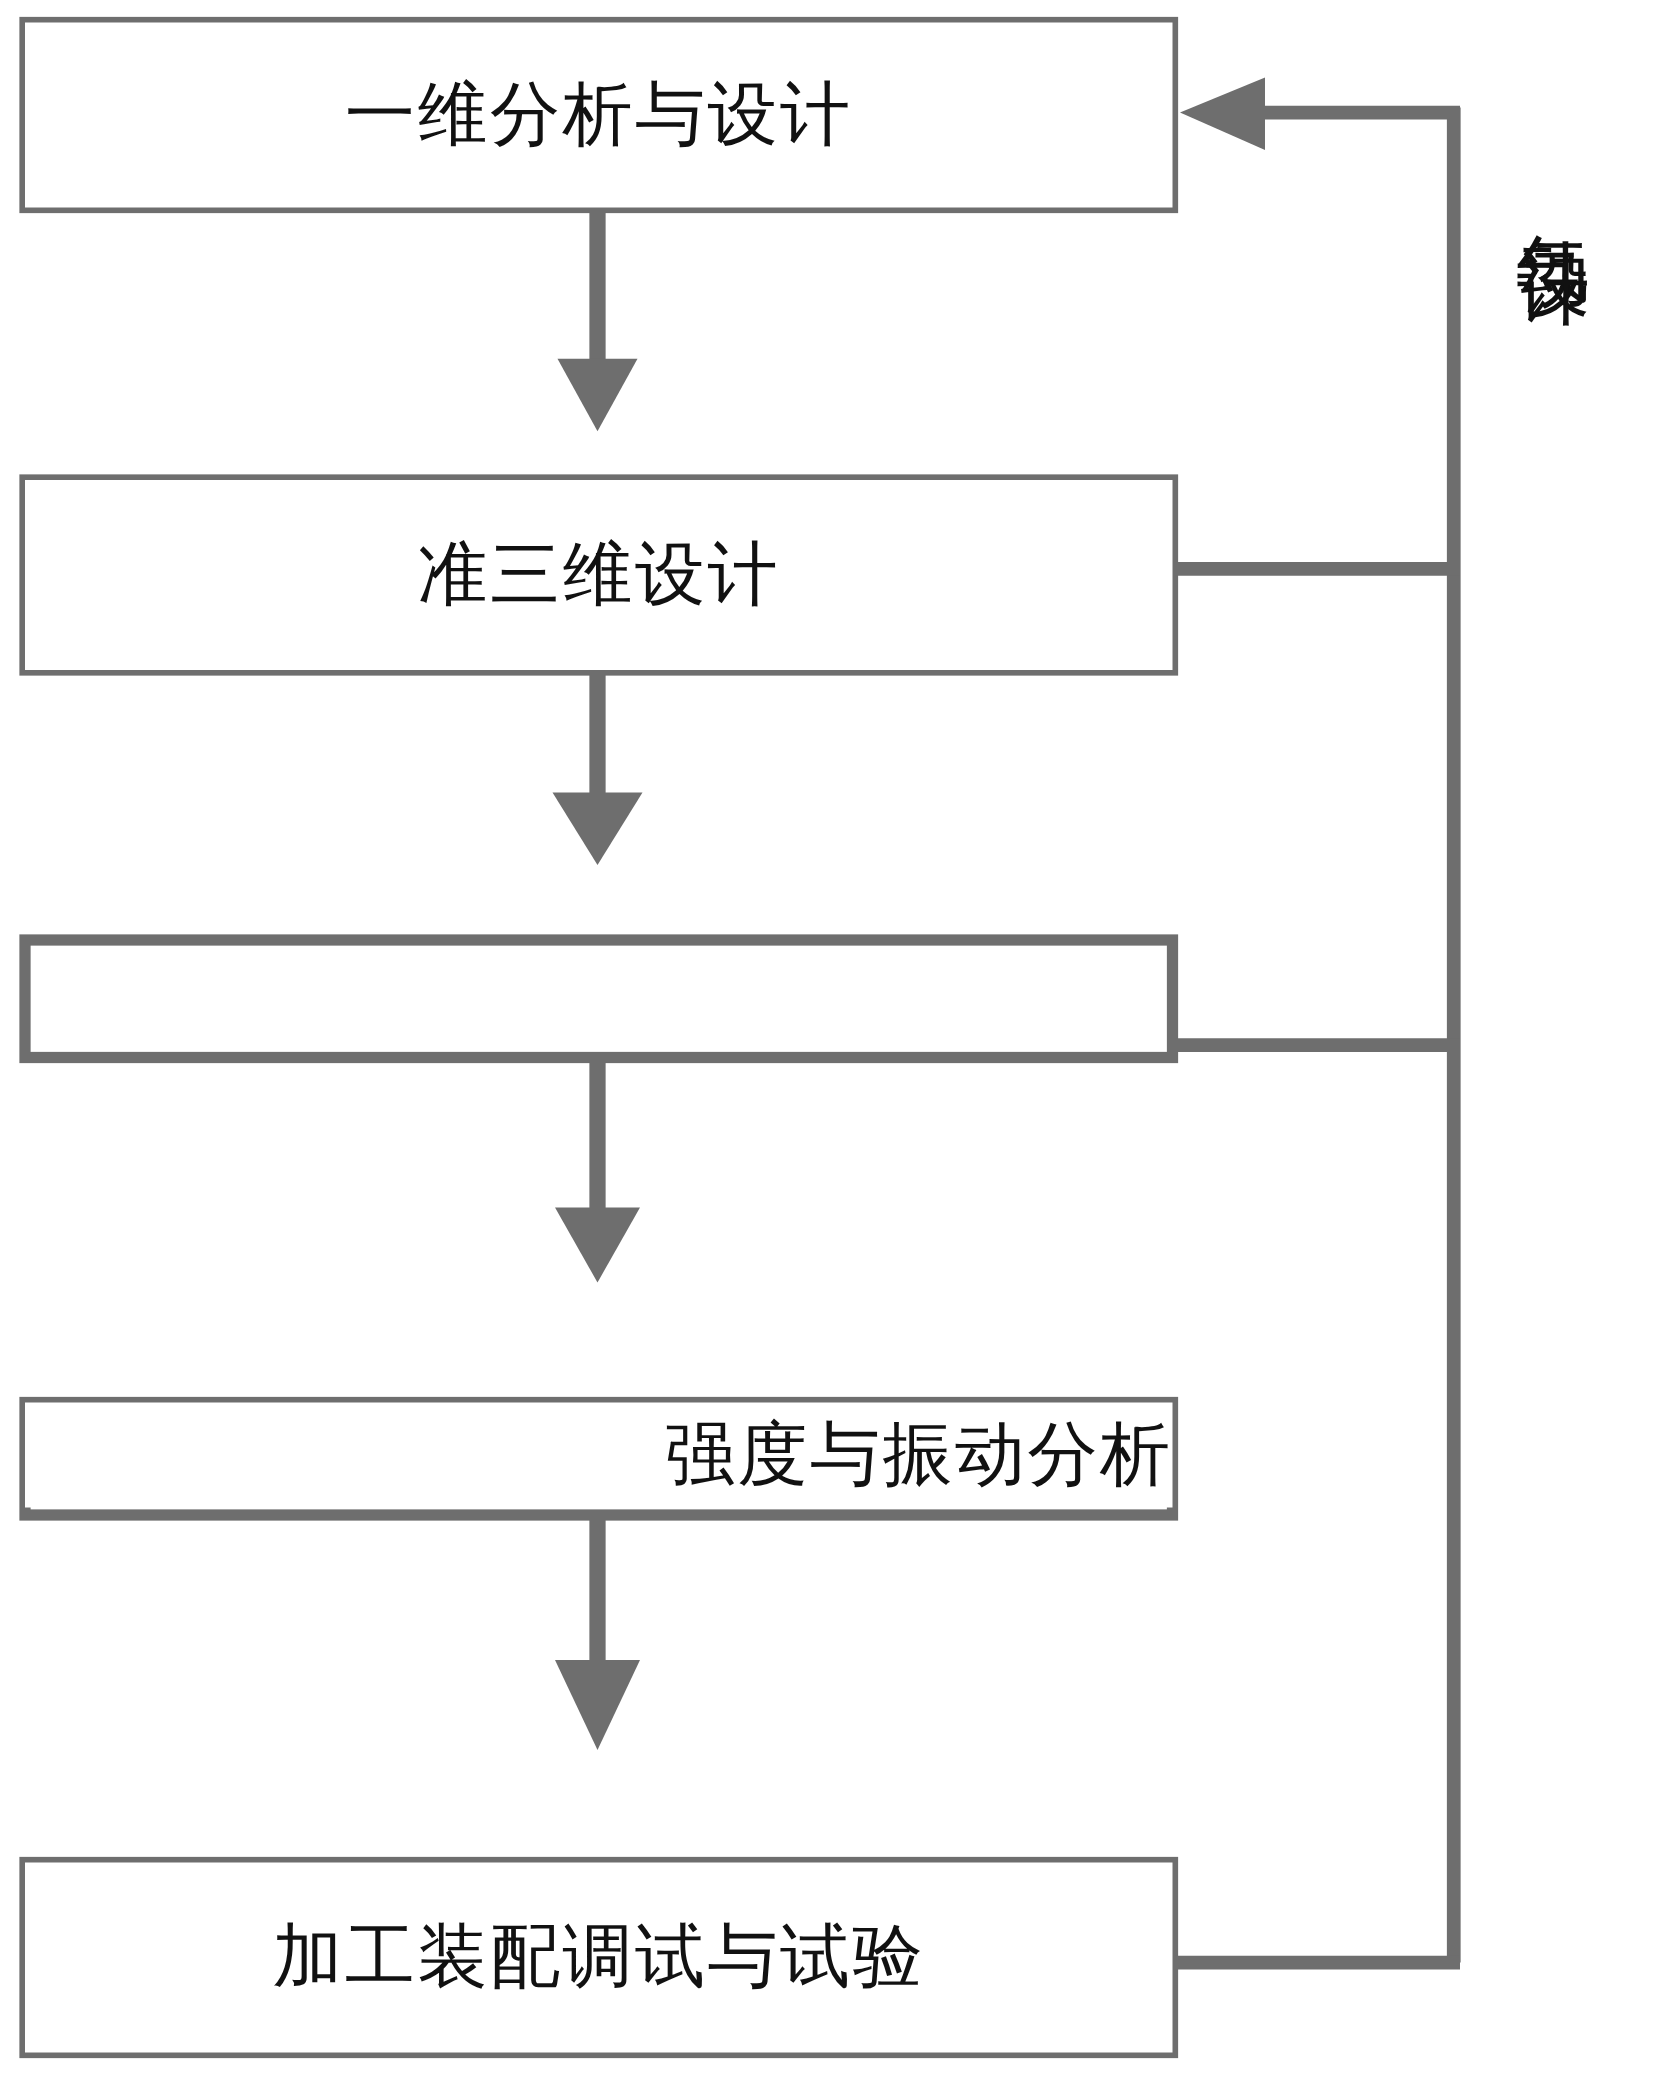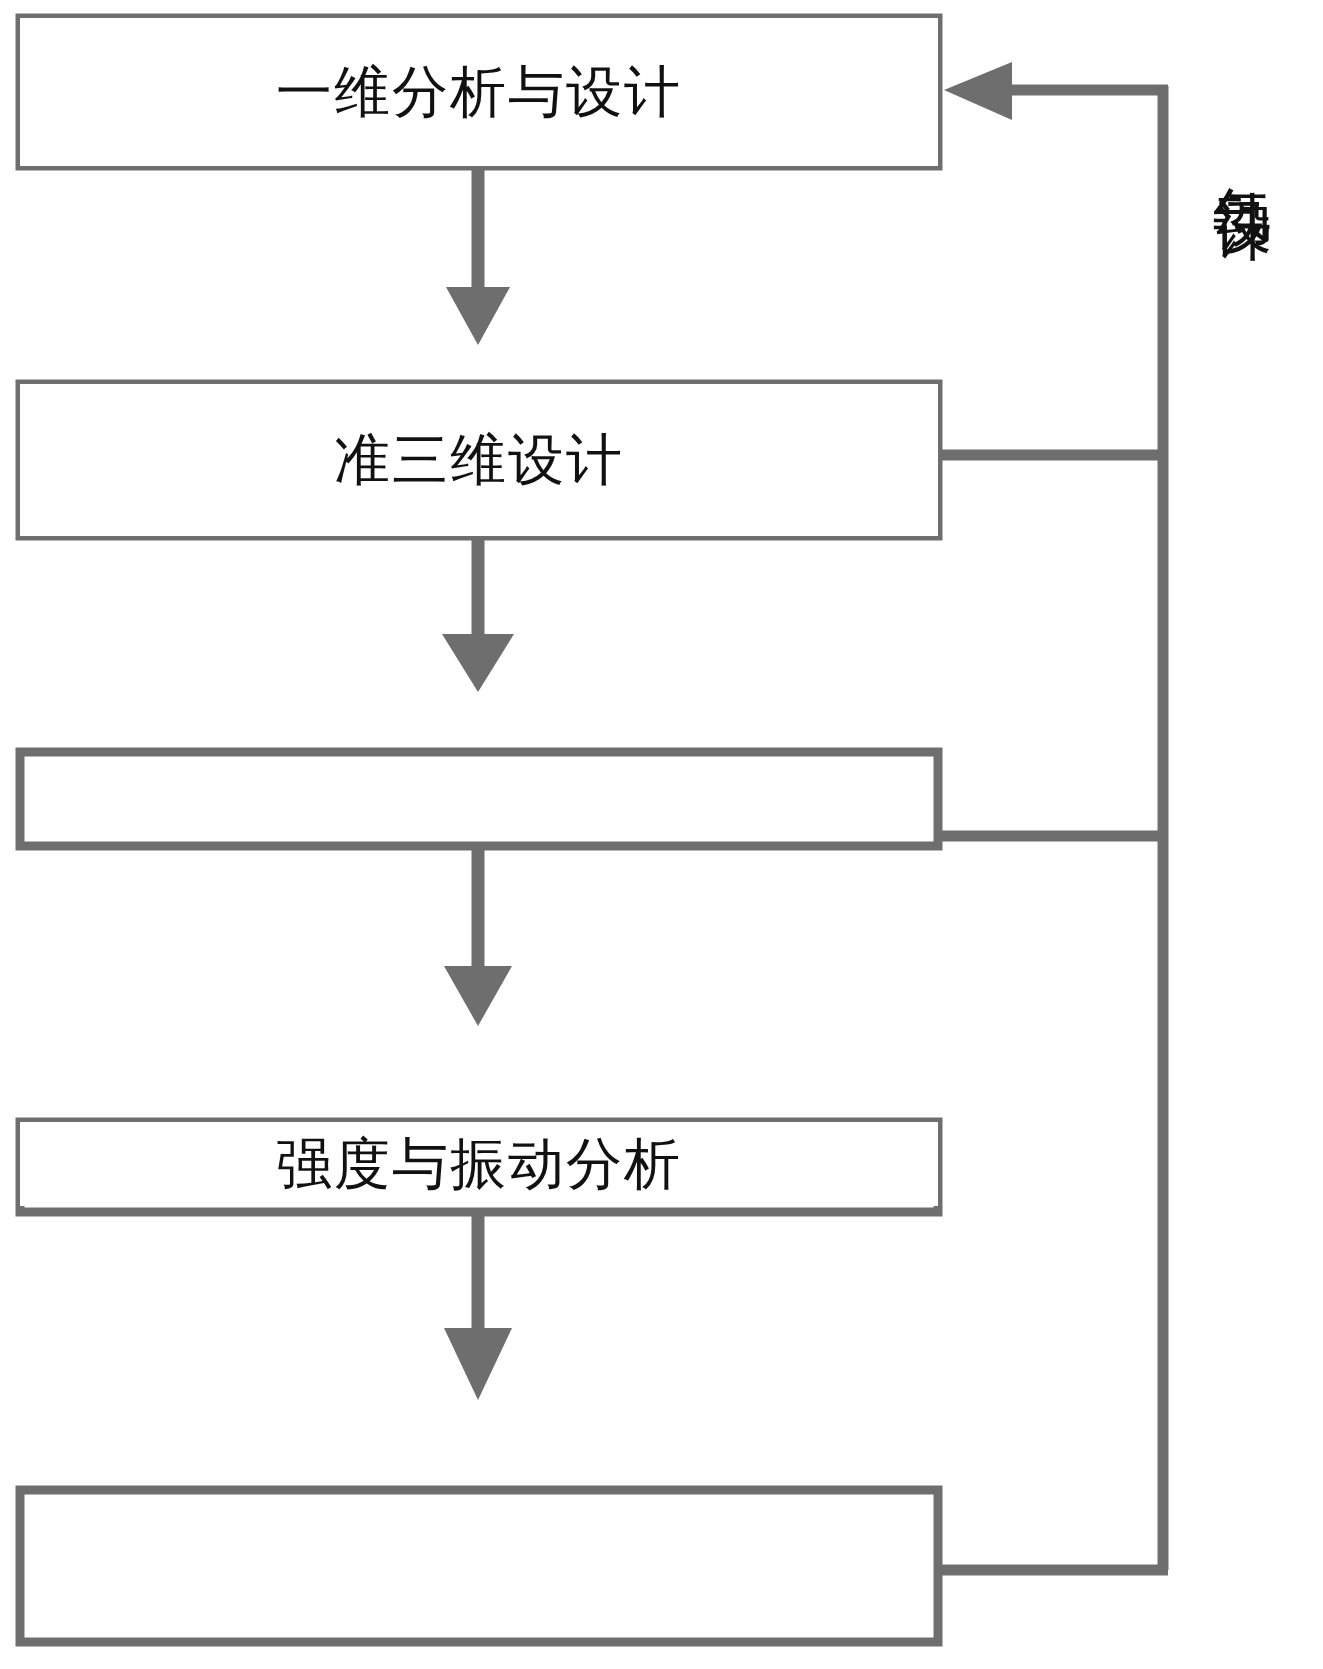--- a/index.html
+++ b/index.html
@@ -101,20 +101,23 @@
 
   <div class="node-box" style="left:20px; top:18px; width:918px; height:148px;">
     <span class="node-label">一维分析与设计</span>
   </div>
 
   <div class="node-box" style="left:20px; top:384px; width:918px; height:152px;">
     <span class="node-label">准三维设计</span>
   </div>
 
 
-  <div class="node-box" style="left:20px; top:1122px; width:918px; height:84px;">
+  <div class="node-box" style="left:20px; top:1122px; width:918px; height:84px;justify-content:flex-end;">
     <span class="node-label">强度与振动分析</span>
   </div>
 
+  <div class="node-box" style="left:20px; top:1490px; width:918px; height:152px;">
+    <span class="node-label">加工装配调试与试验</span>
+  </div>
 
   <div class="side-label" style="left:1166px; top:140px; width:120px;">气动设计</div>
 
 </div>
 
 </body></html>

